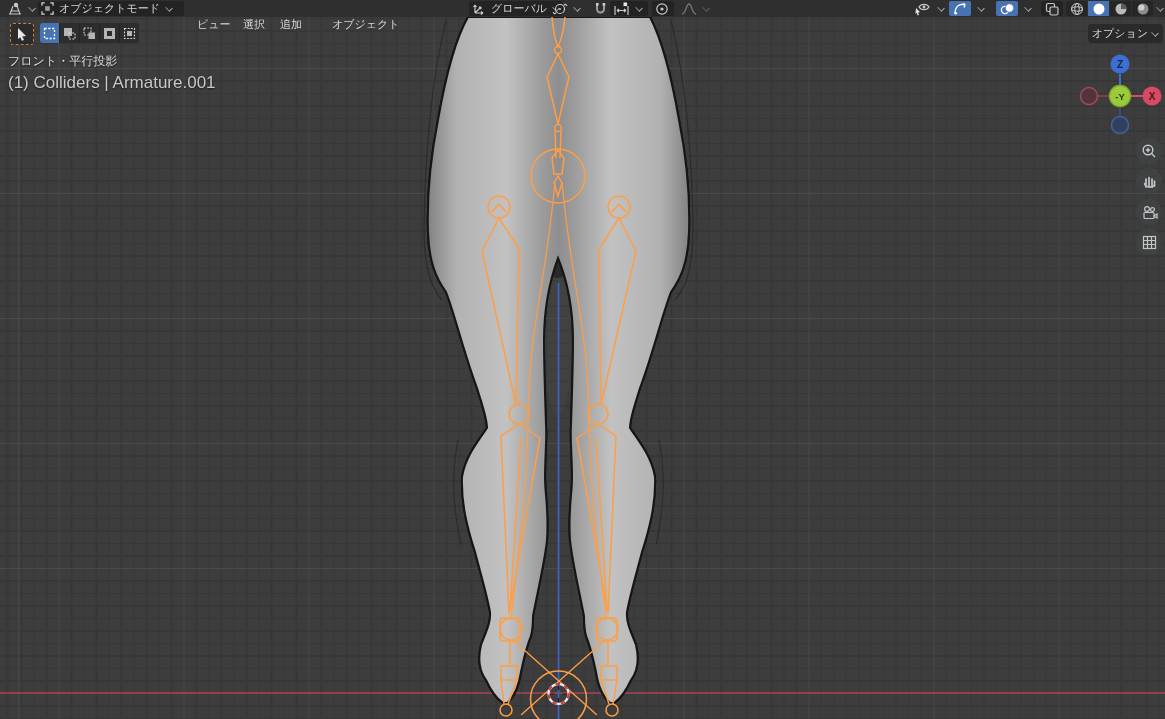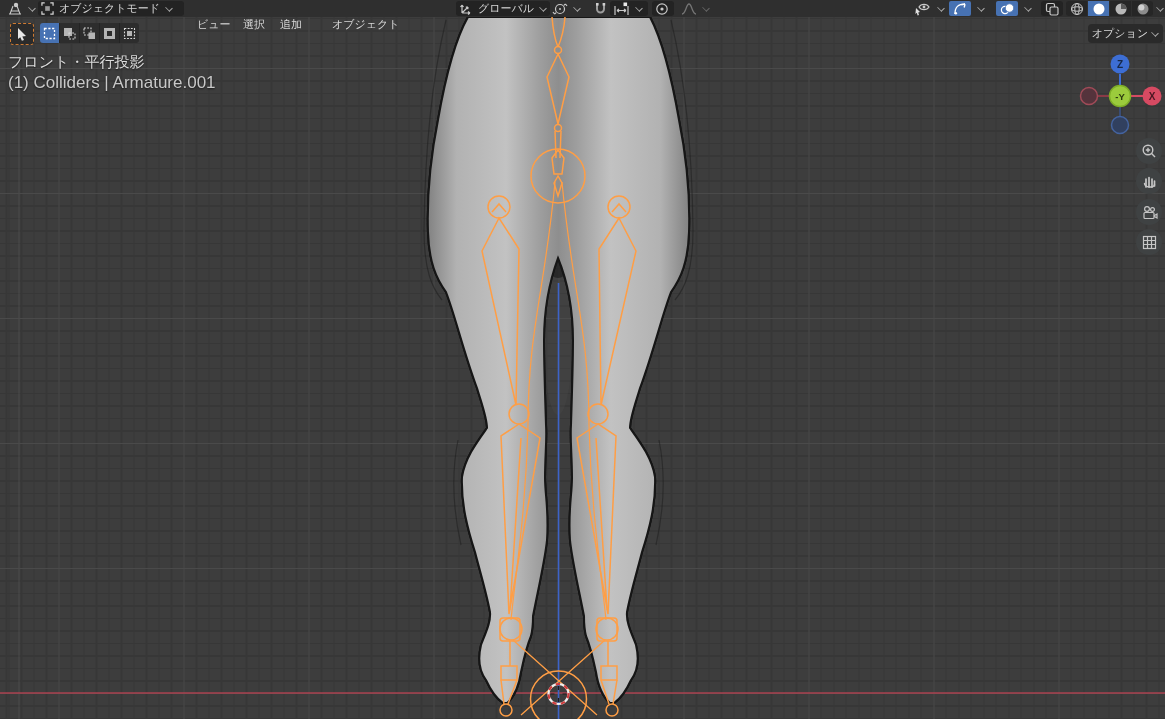--- a/index.html
+++ b/index.html
@@ -31,21 +31,21 @@
   
   .toolrow{position:absolute;z-index:10;}
   .tweak-btn{left:10px;top:23px;width:22px;height:20px;background:#2b2b2b;
     border:1px dashed #cf7b32;border-radius:3px;display:flex;align-items:center;justify-content:center;}
   .selgroup{left:40px;top:23px;display:flex;}
   .selbtn{width:19px;height:20px;background:#2d2d2d;border-right:1px solid #242424;
     display:flex;align-items:center;justify-content:center;}
   .selbtn:first-child{border-radius:3px 0 0 3px;}
   .selbtn:last-child{border-radius:0 3px 3px 0;border-right:none;}
   .selbtn.active{background:#4772b3;}
-  .view-label{position:absolute;left:8px;top:53px;z-index:10;font-size:15px;color:#dcdcdc;
+  .view-label{position:absolute;left:8px;top:53px;z-index:10;font-size:12px;color:#dcdcdc;
     text-shadow:0 1px 2px rgba(0,0,0,.6);}
   .obj-label{position:absolute;left:8px;top:73px;z-index:10;font-size:17px;color:#c8c8c8;
     text-shadow:0 1px 2px rgba(0,0,0,.6);}
   .options-btn{position:absolute;left:1088px;top:24px;width:75px;height:19px;z-index:10;
     background:#2a2a2a;border-radius:4px;display:flex;align-items:center;justify-content:center;
     gap:3px;font-size:11px;color:#d8d8d8;}
   .navgizmo{position:absolute;left:1077px;top:53px;z-index:10;}
   .navcol{position:absolute;left:1136px;z-index:10;width:26px;height:26px;border-radius:50%;
     background:#3f4243;display:flex;align-items:center;justify-content:center;}
 </style>
@@ -75,21 +75,21 @@
       </svg>
       <span>オブジェクトモード</span>
       <span class="chev"></span>
     </div>
 
     <div class="menu-item" style="left:193px">ビュー</div>
     <div class="menu-item" style="left:239px">選択</div>
     <div class="menu-item" style="left:276px">追加</div>
     <div class="menu-item" style="left:328px">オブジェクト</div>
 
-    <div class="hbtn darkbg" style="left:456px;width:94px">
+    <div class="hbtn darkbg" style="left:469px;width:94px">
       <svg width="14" height="13" viewBox="0 0 14 13">
         <g stroke="#c9c9c9" stroke-width="1.2" fill="none">
           <path d="M3,11 L3,3 M3,3 L1.5,5 M3,3 L4.5,5 M3,11 L11,11 M11,11 L9,9.5 M11,11 L9,12.5 M3,11 L9,5 M9,5 L6.8,5.2 M9,5 L8.8,7.2"></path>
         </g>
       </svg>
       <span>グローバル</span>
       <span class="chev"></span>
     </div>
 
     <div class="hbtn" style="left:549px">

